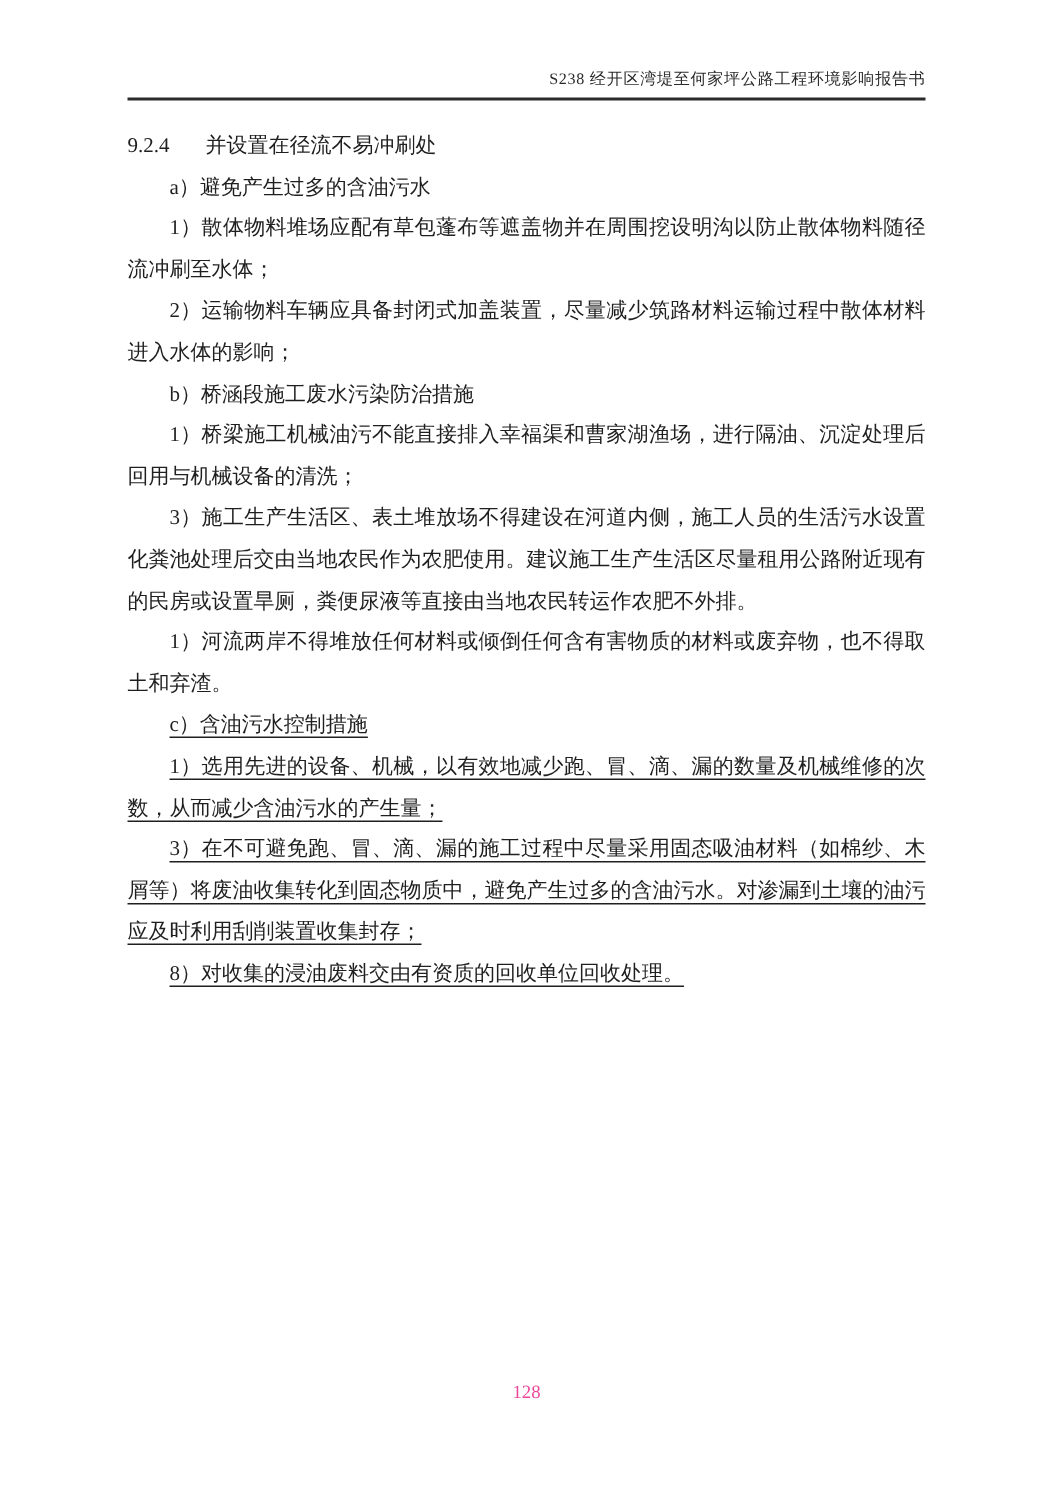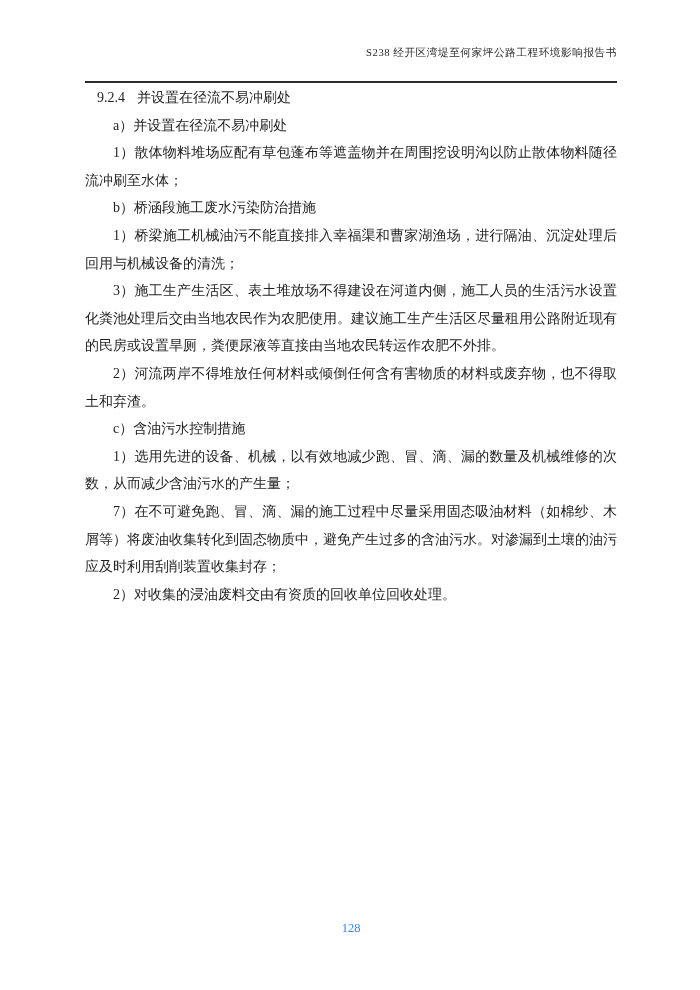--- a/index.html
+++ b/index.html
@@ -18,83 +18,84 @@
   }
   .running-header {
     position: absolute;
     top: 46px;
     left: 85px;
     width: 532px;
     font-size: 10.7px;
     letter-spacing: 0.5px;
     text-align: right;
     color: #2a2a2a;
-    padding-bottom: 21px;
+    padding-bottom: 5px;
     border-bottom: 2px solid #2b2b2b;
   }
   .body-text {
     position: absolute;
     top: 84px;
     left: 85px;
     width: 532px;
     font-size: 14px;
     line-height: 27.6px;
   }
   .heading {
     white-space: nowrap;
   }
   .h-num {
     display: inline-block;
     min-width: 52px;
-    text-align: center;
   }
   .para {
     margin: 0;
     text-indent: 2em;
     text-align: justify;
     text-justify: inter-ideograph;
   }
   .para.underlined {
+    text-decoration: underline;
     text-decoration-thickness: 1.3px;
     text-underline-offset: 3.5px;
   }
   .page-number {
     position: absolute;
     top: 921px;
     left: 85px;
     width: 532px;
     text-align: center;
     font-size: 12.5px;
-    color: #3b82f6;
+    color: #ec4899;
   }
 </style>
 </head>
 <body>
 
 <div class="page">
 
   <div class="running-header">S238 经开区湾堤至何家坪公路工程环境影响报告书</div>
 
   <div class="body-text">
 
     <div class="heading">
       <span class="h-num">9.2.4</span><span>并设置在径流不易冲刷处</span>
     </div>
 
 
     <div id="paragraphs">
-        <p class="para">a）并设置在径流不易冲刷处</p>
+        <p class="para">a）避免产生过多的含油污水</p>
         <p class="para">1）散体物料堆场应配有草包蓬布等遮盖物并在周围挖设明沟以防止散体物料随径流冲刷至水体；</p>
+        <p class="para">2）运输物料车辆应具备封闭式加盖装置，尽量减少筑路材料运输过程中散体材料进入水体的影响；</p>
         <p class="para">b）桥涵段施工废水污染防治措施</p>
         <p class="para">1）桥梁施工机械油污不能直接排入幸福渠和曹家湖渔场，进行隔油、沉淀处理后回用与机械设备的清洗；</p>
         <p class="para">3）施工生产生活区、表土堆放场不得建设在河道内侧，施工人员的生活污水设置化粪池处理后交由当地农民作为农肥使用。建议施工生产生活区尽量租用公路附近现有的民房或设置旱厕，粪便尿液等直接由当地农民转运作农肥不外排。</p>
-        <p class="para">2）河流两岸不得堆放任何材料或倾倒任何含有害物质的材料或废弃物，也不得取土和弃渣。</p>
+        <p class="para">1）河流两岸不得堆放任何材料或倾倒任何含有害物质的材料或废弃物，也不得取土和弃渣。</p>
         <p class="para underlined">c）含油污水控制措施</p>
         <p class="para underlined">1）选用先进的设备、机械，以有效地减少跑、冒、滴、漏的数量及机械维修的次数，从而减少含油污水的产生量；</p>
-        <p class="para underlined">7）在不可避免跑、冒、滴、漏的施工过程中尽量采用固态吸油材料（如棉纱、木屑等）将废油收集转化到固态物质中，避免产生过多的含油污水。对渗漏到土壤的油污应及时利用刮削装置收集封存；</p>
-        <p class="para underlined">2）对收集的浸油废料交由有资质的回收单位回收处理。</p>
+        <p class="para underlined">3）在不可避免跑、冒、滴、漏的施工过程中尽量采用固态吸油材料（如棉纱、木屑等）将废油收集转化到固态物质中，避免产生过多的含油污水。对渗漏到土壤的油污应及时利用刮削装置收集封存；</p>
+        <p class="para underlined">8）对收集的浸油废料交由有资质的回收单位回收处理。</p>
       </div>
 
   </div>
 
   <div class="page-number">128</div>
 
 </div>
 
 </body></html>

